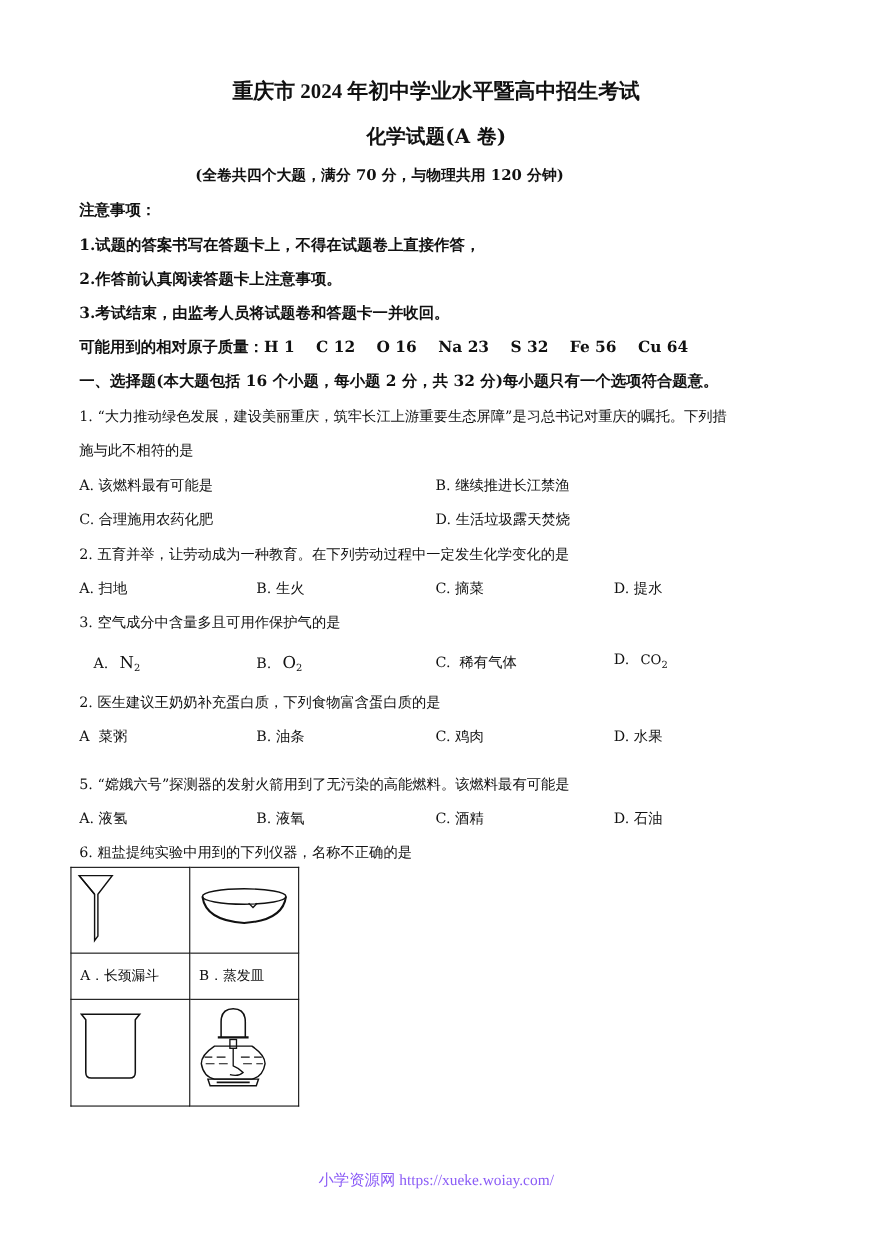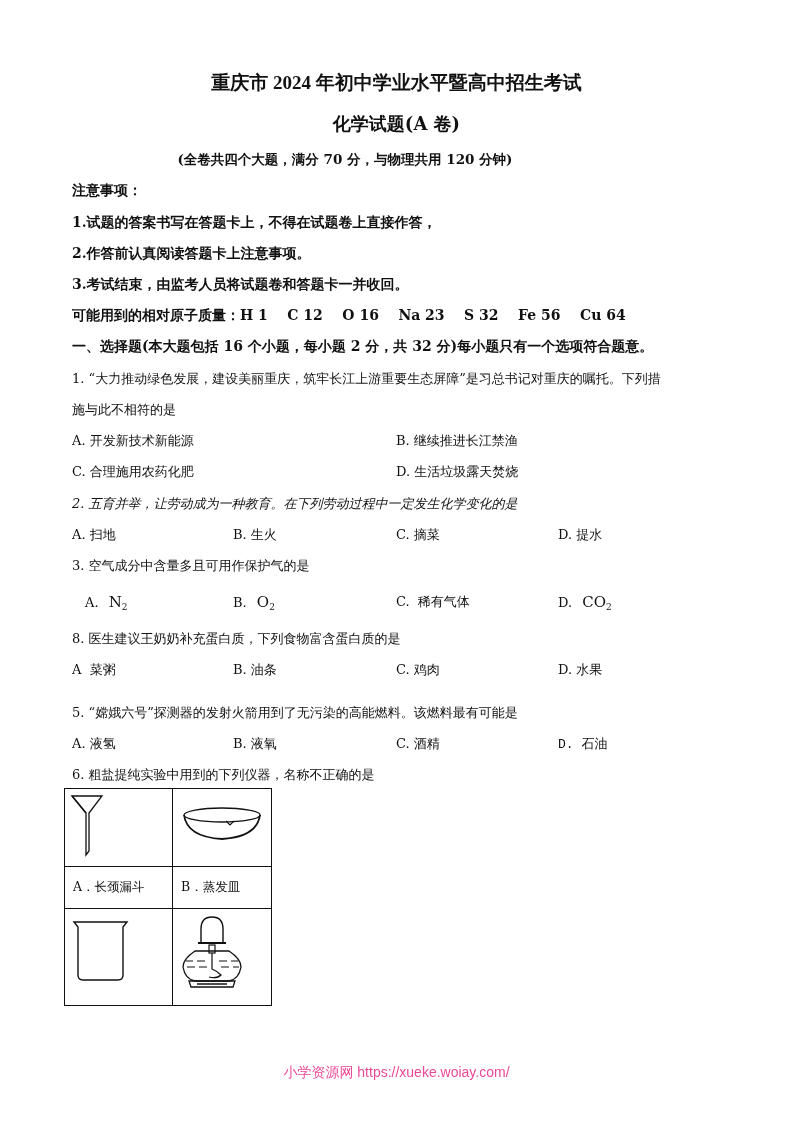--- a/index.html
+++ b/index.html
@@ -11,79 +11,79 @@
   .bold { font-weight: bold; font-size: 14px; }
   .q { font-size: 13px; }
   .opt { font-size: 13px; }
   .chem sub { font-size: 9px; vertical-align: -3px; }
   table.app { position: absolute; left: 64px; top: 788px; border-collapse: collapse; }
   table.app td { border: 1.3px solid #111; padding: 0; vertical-align: middle; }
   .cell-img { width: 107px; height: 73px; position: relative; }
   .cell-img2 { width: 98px; height: 73px; position: relative; }
   .cell-lbl { height: 41px; font-size: 12.5px; padding-left: 8px !important; }
   .cell-img-b { height: 92px; position: relative; }
-  .footer { font-family: Liberation Sans, sans-serif; font-size: 14px; color: #ec4899;
+  .footer { font-family: Liberation Serif, serif; font-size: 14px; color: #8b5cf6;
             left: 0; width: 793px; text-align: center; }
 </style>
 </head>
 <body>
 
 <div class="abs title" style="top:70px;font-family:Liberation Serif, serif;">重庆市 2024 年初中学业水平暨高中招生考试</div>
 <div class="abs title" style="top:112px; font-size:18px;">化学试题(A 卷)</div>
 <div class="abs subtitle" style="top:151px;">(全卷共四个大题，满分 70 分，与物理共用 120 分钟)</div>
 
 <div class="abs bold" style="left:72px; top:182px;">注意事项：</div>
 <div class="abs bold" style="left:72px; top:214px;">1.试题的答案书写在答题卡上，不得在试题卷上直接作答，</div>
 <div class="abs bold" style="left:72px; top:245px;">2.作答前认真阅读答题卡上注意事项。</div>
 <div class="abs bold" style="left:72px; top:276px;">3.考试结束，由监考人员将试题卷和答题卡一并收回。</div>
 <div class="abs bold" style="left:72px; top:307px; white-space:pre;">可能用到的相对原子质量：H 1    C 12    O 16    Na 23    S 32    Fe 56    Cu 64</div>
 <div class="abs bold" style="left:72px; top:338px;">一、选择题(本大题包括 16 个小题，每小题 2 分，共 32 分)每小题只有一个选项符合题意。</div>
 
 <div class="abs q" style="left:72px; top:370px;">1. “大力推动绿色发展，建设美丽重庆，筑牢长江上游重要生态屏障”是习总书记对重庆的嘱托。下列措</div>
 <div class="abs q" style="left:72px; top:401px;">施与此不相符的是</div>
-<div class="abs opt" style="left:72px; top:432px;">A. 开发新技术新能源</div>
+<div class="abs opt" style="left:72px; top:432px;">A. 该燃料最有可能是</div>
 <div class="abs opt" style="left:396px; top:432px;">B. 继续推进长江禁渔</div>
 <div class="abs opt" style="left:72px; top:463px;">C. 合理施用农药化肥</div>
 <div class="abs opt" style="left:396px; top:463px;">D. 生活垃圾露天焚烧</div>
 
-<div class="abs q" style="left:72px; top:495px;font-style:italic;">2. 五育并举，让劳动成为一种教育。在下列劳动过程中一定发生化学变化的是</div>
+<div class="abs q" style="left:72px; top:495px;">2. 五育并举，让劳动成为一种教育。在下列劳动过程中一定发生化学变化的是</div>
 <div class="abs opt" style="left:72px; top:526px;">A. 扫地</div>
 <div class="abs opt" style="left:233px; top:526px;">B. 生火</div>
 <div class="abs opt" style="left:396px; top:526px;">C. 摘菜</div>
 <div class="abs opt" style="left:558px; top:526px;">D. 提水</div>
 
 <div class="abs q" style="left:72px; top:557px;">3. 空气成分中含量多且可用作保护气的是</div>
 <div class="abs opt chem" style="left:85px; top:593px;">
   <span>A.</span>
   <span style="font-size:15px; margin-left:6px;">N</span><sub>2</sub>
 </div>
 <div class="abs opt chem" style="left:233px; top:593px;">
   <span>B.</span>
   <span style="font-size:15px; margin-left:6px;">O</span><sub>2</sub>
 </div>
 <div class="abs opt" style="left:396px; top:593px;">
   <span>C.</span>
   <span style="margin-left:4px;">稀有气体</span>
 </div>
 <div class="abs opt chem" style="left:558px; top:593px;">
   <span>D.</span>
-  <span style="font-size:15px; margin-left:6px;">CO</span><sub>2</sub>
+  <span style="font-size:12px; margin-left:6px;">CO</span><sub>2</sub>
 </div>
 
-<div class="abs q" style="left:72px; top:630px;">8. 医生建议王奶奶补充蛋白质，下列食物富含蛋白质的是</div>
+<div class="abs q" style="left:72px; top:630px;">2. 医生建议王奶奶补充蛋白质，下列食物富含蛋白质的是</div>
 <div class="abs opt" style="left:72px; top:661px; white-space:pre;">A  菜粥</div>
 <div class="abs opt" style="left:233px; top:661px;">B. 油条</div>
 <div class="abs opt" style="left:396px; top:661px;">C. 鸡肉</div>
 <div class="abs opt" style="left:558px; top:661px;">D. 水果</div>
 
 <div class="abs q" style="left:72px; top:704px;">5. “嫦娥六号”探测器的发射火箭用到了无污染的高能燃料。该燃料最有可能是</div>
 <div class="abs opt" style="left:72px; top:735px;">A. 液氢</div>
 <div class="abs opt" style="left:233px; top:735px;">B. 液氧</div>
 <div class="abs opt" style="left:396px; top:735px;">C. 酒精</div>
-<div class="abs opt" style="left:558px; top:735px;font-family:Liberation Mono, monospace;">D. 石油</div>
+<div class="abs opt" style="left:558px; top:735px;">D. 石油</div>
 
 <div class="abs q" style="left:72px; top:766px;">6. 粗盐提纯实验中用到的下列仪器，名称不正确的是</div>
 
 <table class="app">
   <tbody>
       <tr>
     <td class="cell-img">
       <svg width="107" height="73" viewBox="0 0 107 73">
         <path d="M7 7 L37 7 L24 24 L24 62 L21 66 L21 24 Z" fill="none" stroke="#111" stroke-width="1.3"></path>
         <line x1="7" y1="7" x2="21" y2="24" stroke="#111" stroke-width="1.3"></line>

